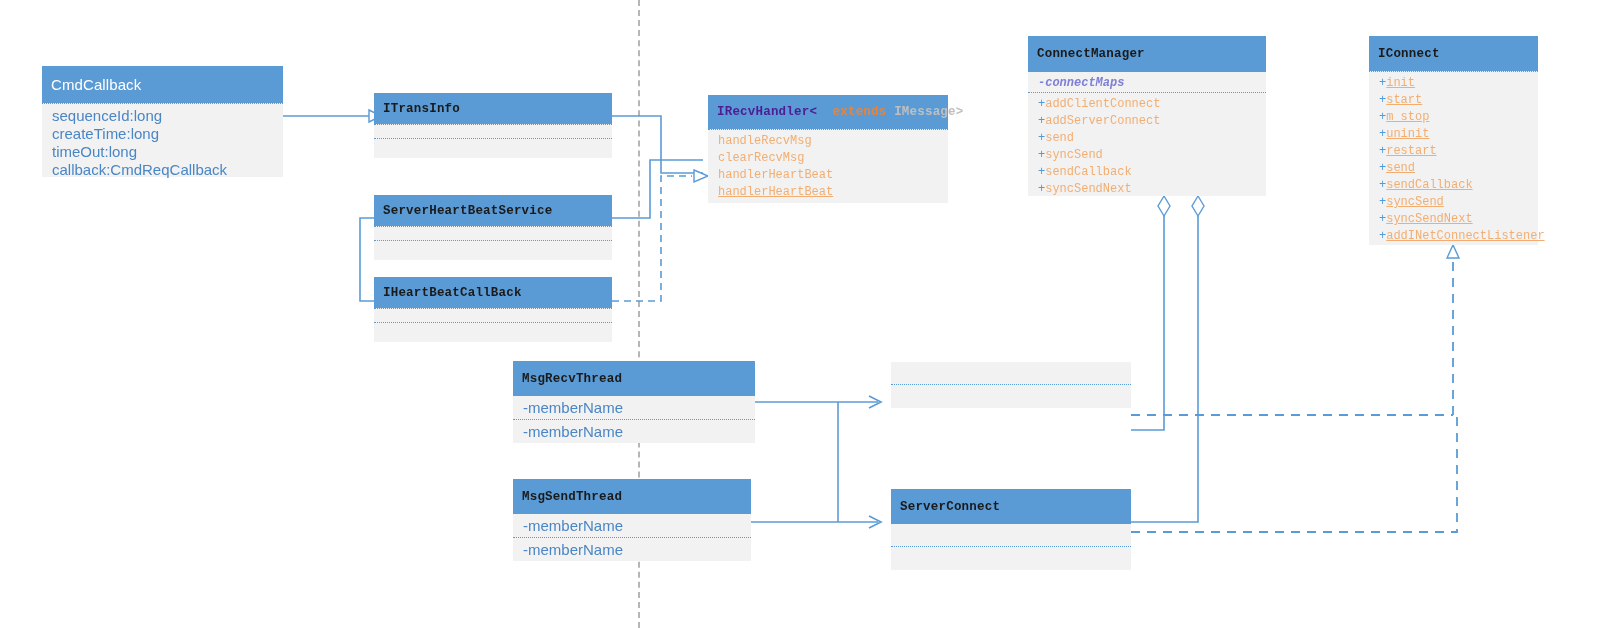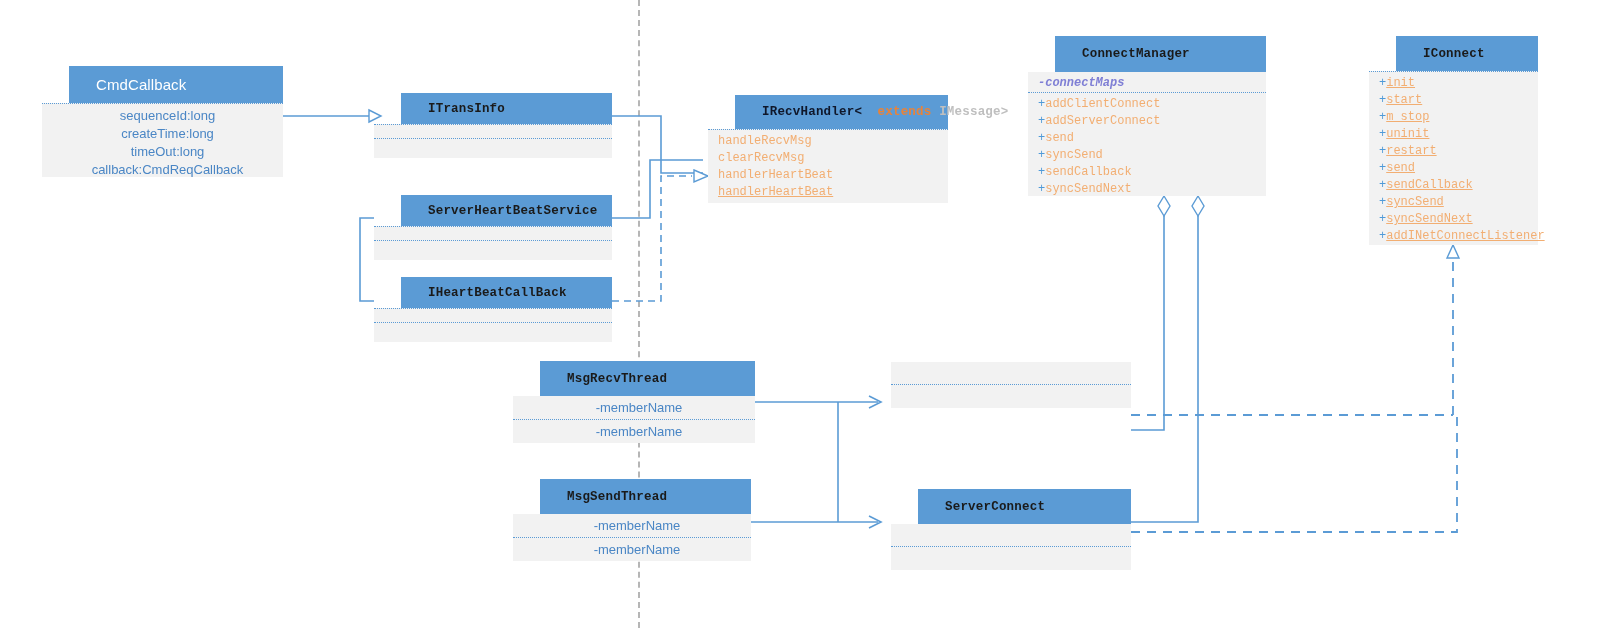--- a/index.html
+++ b/index.html
@@ -22,24 +22,23 @@
   }
   .uml-head {
     background: #5B9BD5;
     color: #1a1a1a;
     font-family: "Liberation Mono", monospace;
     font-size: 12.5px;
     font-weight: 700;
     letter-spacing: 0.2px;
     display: flex;
     align-items: center;
-    padding-left: 27px;
+    padding-left: 9px;
     box-sizing: border-box;
     white-space: nowrap;
-    margin-left: 27px;
   }
   .uml-head.sans {
     font-family: "Liberation Sans", sans-serif;
     font-weight: 400;
     font-size: 15px;
     color: #ffffff;
     letter-spacing: 0.1px;
   }
   .uml-body {
     background: #F2F2F2;
@@ -54,35 +53,34 @@
   .uml-row {
     font-size: 12px;
     line-height: 15px;
     padding: 1px 0 1px 10px;
     white-space: nowrap;
     color: #5B9BD5;
     font-family: "Liberation Mono", monospace;
   }
   .uml-row.sans {
     font-family: "Liberation Sans", sans-serif;
-    font-size: 13px;
+    font-size: 15px;
     line-height: 16px;
     color: #4a86c5;
-    text-align: center;
   }
   .uml-row.attr-italic {
     font-style: italic;
     font-weight: 700;
     color: #7f7fd5;
     text-decoration: none;
   }
   .vis { color: #4f9ad8; }
   .mname { color: #F2AE72; }
   .mname-u { color: #F2AE72; text-decoration: underline; }
-  .g-open { color: #0f172a; }
+  .g-open { color: #4c1d95; }
   .g-t { color: #5B9BD5; }
   .g-ext { color: #E8833A; }
   .g-msg { color: #bfbfbf; }
   .guide {
     position: absolute;
     border-left: 2px dashed #b6b6b6;
     width: 0;
   }
   .svg-layer {
     position: absolute;

